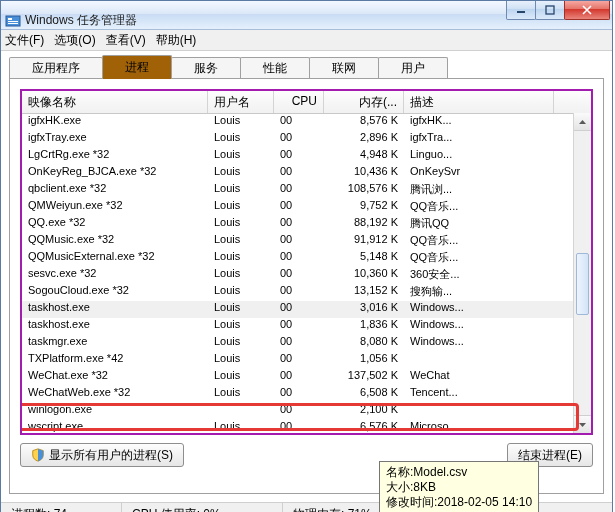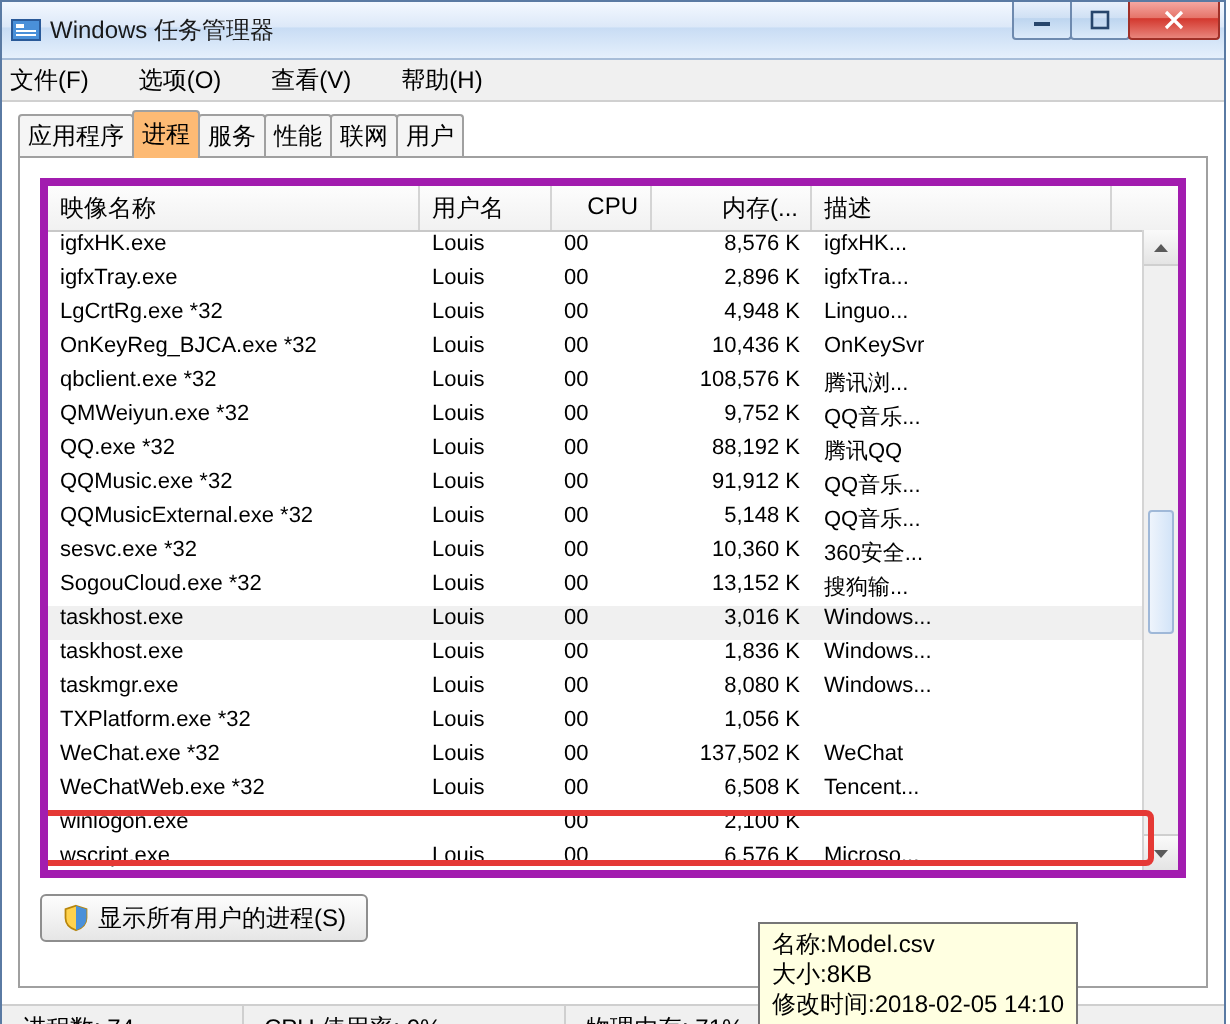--- a/index.html
+++ b/index.html
@@ -1,29 +1,29 @@
 <!DOCTYPE html>
 <html><head>
 <meta charset="utf-8">
 <style>
   body{margin:0;font-family:"Microsoft YaHei","Segoe UI",Tahoma,sans-serif;font-size:12px;background:#fff;overflow:hidden}
   .window{width:611px;border:1px solid #5a7aa3;position:relative;background:#fff}
-  .titlebar{height:28px;background:linear-gradient(#f3f8ff,#dce8f8 45%,#c8dcf4 46%,#e5f0fc);border-bottom:1px solid #a7bdd8;display:flex;align-items:center;padding:0 4px}
+  .titlebar{height:28px;background:linear-gradient(#f3f8ff,#dce8f8 45%,#c8dcf4 46%,#e5f0fc);border-bottom:1px solid #a7bdd8;display:flex;align-items:flex-end;padding:0 4px}
   .titlebar .ticon{width:16px;height:16px;margin-right:4px;display:flex;align-items:center;justify-content:center}
   .titlebar .ttxt{color:#1a1a1a}
   .winbtns{position:absolute;right:2px;top:0;display:flex}
   .winbtn{width:28px;height:18px;border:1px solid #6e8aaf;border-top:none;background:linear-gradient(#e8f0fb,#cfe0f4 45%,#bdd5ef 46%,#dceafa);margin-left:-1px;display:flex;align-items:center;justify-content:center;border-radius:0 0 2px 2px}
   .winbtn.close{width:44px;background:linear-gradient(#f5a7a1,#e57368 45%,#d3382e 46%,#e9857c);border-color:#a03028}
-  .menubar{height:20px;background:#f0f0f0;border-bottom:1px solid #d0d0d0;display:flex;align-items:center;padding:0 4px;gap:25px}
+  .menubar{height:20px;background:#f0f0f0;border-bottom:1px solid #d0d0d0;display:flex;align-items:center;padding:0 4px;gap:10px}
   .client{background:#fff;padding:6px 8px 8px 8px}
   .tabs{display:flex;align-items:flex-end;height:22px;position:relative}
-  .tab{border:1px solid #a0a0a0;border-bottom:none;padding:2px 4px;background:#f5f5f5;margin-right:-1px;border-radius:2px 2px 0 0;height:17px;display:flex;align-items:center}
-  .tab.active{background:#fdba74;height:19px;position:relative;z-index:2}
+  .tab{border:1px solid #a0a0a0;border-bottom:none;padding:2px 22px;background:#f5f5f5;margin-right:-1px;border-radius:2px 2px 0 0;height:17px;display:flex;align-items:center}
+  .tab.active{background:#a16207;height:19px;position:relative;z-index:2}
   .tabpane{border:1px solid #a0a0a0;margin-top:-1px;background:#fff;padding:10px 10px 8px 10px;height:396px;position:relative}
-  .tblwrap{border:4px solid #a21caf;height:342px;position:relative;overflow:hidden}
+  .tblwrap{border:2px solid #a21caf;height:342px;position:relative;overflow:hidden}
   .thead{display:flex;background:linear-gradient(#fdfdfd,#f1f1f1);border-bottom:1px solid #c8c8c8;height:22px}
   .th{border-right:1px solid #d4d4d4;padding:3px 6px;box-sizing:border-box;overflow:hidden;white-space:nowrap}
   .tbody{overflow:hidden;height:318px;position:relative}
   .row{display:flex;height:17px;align-items:flex-start}
   .row.sel{background:#f0f0f0}
   .cell{padding:0 6px;box-sizing:border-box;overflow:hidden;white-space:nowrap;text-overflow:clip;font-family:Tahoma,sans-serif;font-size:11px}
   .c0{width:186px}.c1{width:66px}.c2{width:50px;text-align:left}.c3{width:80px;text-align:right}.c4{width:150px}
   .th.c2{text-align:right}.th.c3{text-align:right}
   .highlight{position:absolute;border:3px solid #e53935;border-radius:4px;pointer-events:none}
   .btnrow{display:flex;justify-content:space-between;align-items:flex-end;margin-top:8px}
@@ -186,21 +186,21 @@
               <div class="cell c4">Windows...</div>
             </div>
             <div class="row">
               <div class="cell c0">taskmgr.exe</div>
               <div class="cell c1">Louis</div>
               <div class="cell c2">00</div>
               <div class="cell c3">8,080 K</div>
               <div class="cell c4">Windows...</div>
             </div>
             <div class="row">
-              <div class="cell c0">TXPlatform.exe *32</div>
+              <div class="cell c0">TXPlatform.exe *42</div>
               <div class="cell c1">Louis</div>
               <div class="cell c2">00</div>
               <div class="cell c3">1,056 K</div>
             </div>
             <div class="row">
               <div class="cell c0">WeChat.exe *32</div>
               <div class="cell c1">Louis</div>
               <div class="cell c2">00</div>
               <div class="cell c3">137,502 K</div>
               <div class="cell c4">WeChat</div>
@@ -243,20 +243,23 @@
         <div class="highlight" style="left:-4px;right:12px;top:312px;height:22px"></div>
       </div>
       <div class="btnrow">
         <span class="btn">
           <svg class="shield" viewBox="0 0 16 16">
               <path d="M8 1 L14 3 V8 C14 12 11 14 8 15 C5 14 2 12 2 8 V3 Z" fill="#ffd24d" stroke="#b8860b"></path>
               <path d="M8 1 L8 15 C11 14 14 12 14 8 V3 Z" fill="#4a90d9"></path>
             </svg>
           <span>显示所有用户的进程(S)</span>
         </span>
+        <span class="btn">
+            <span>结束进程(E)</span>
+          </span>
       </div>
     </div>
   </div>
   <div class="status">
     <div class="spart" style="width:100px">进程数: 74</div>
     <div class="spart" style="width:140px">CPU 使用率: 0%</div>
     <div class="spart" style="flex:1;border-right:none">物理内存: 71%</div>
   </div>
   <div class="tooltip" style="left:378px;top:460px">名称:Model.csv
 大小:8KB

